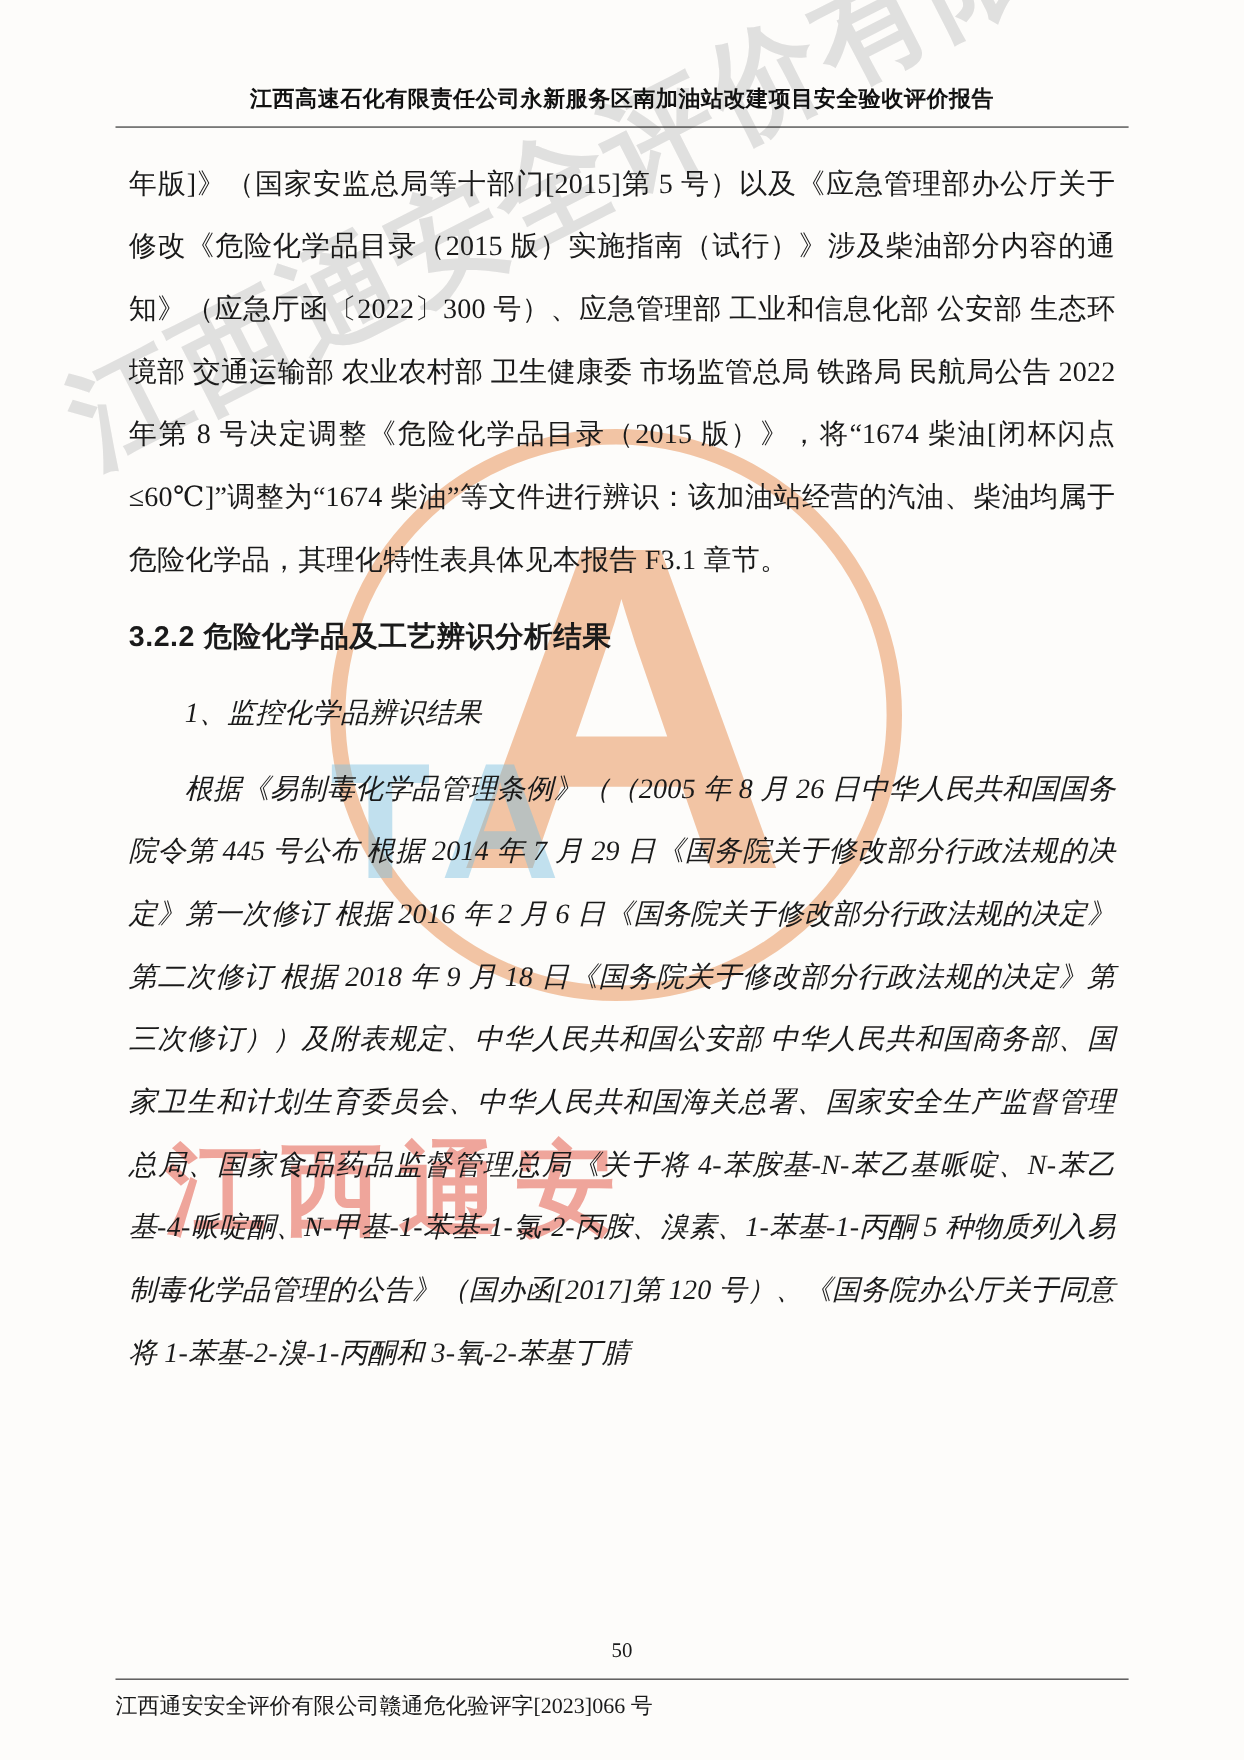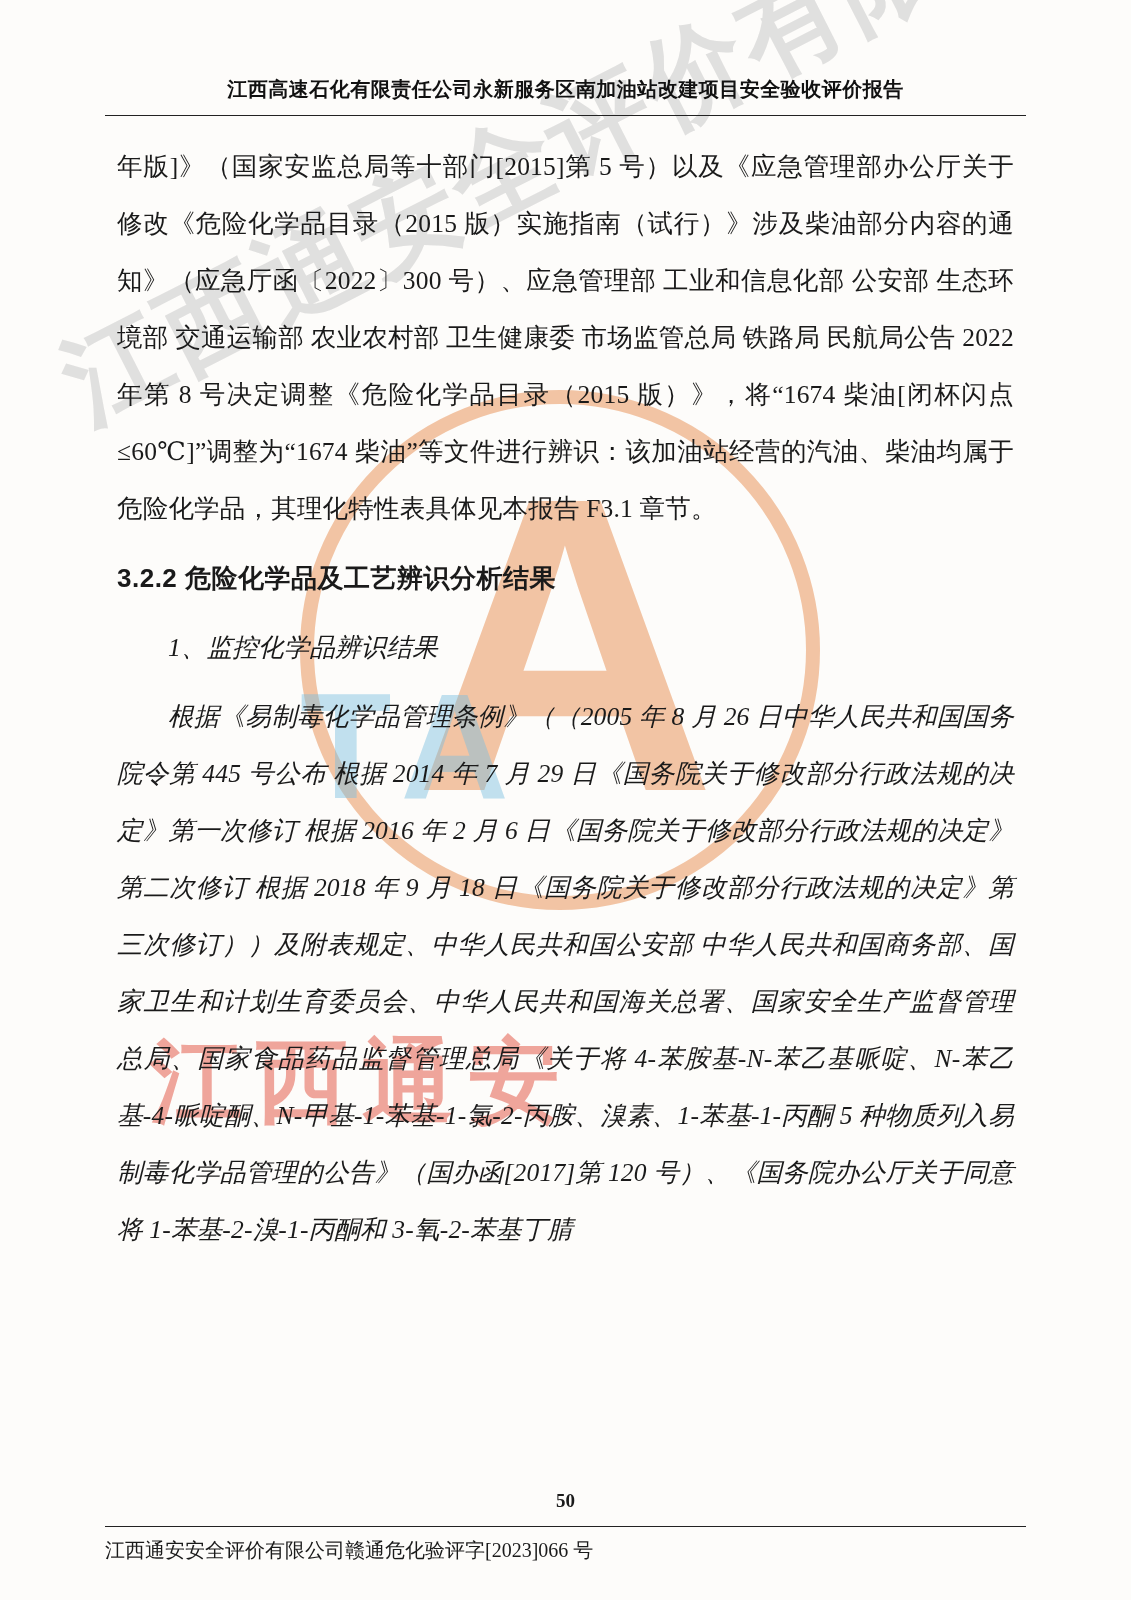--- a/index.html
+++ b/index.html
@@ -125,21 +125,20 @@
   }
 
   
   .page-number {
     position: absolute;
     left: 0; right: 0;
     bottom: 88px;
     text-align: center;
     font-size: 19px;
     z-index: 3;
-    font-weight: bold;
   }
   .footer {
     position: absolute;
     left: 105px; right: 105px;
     bottom: 36px;
     z-index: 3;
     border-top: 1.4px solid #222;
     padding-top: 10px;
     display: flex;
     font-size: 20px;

